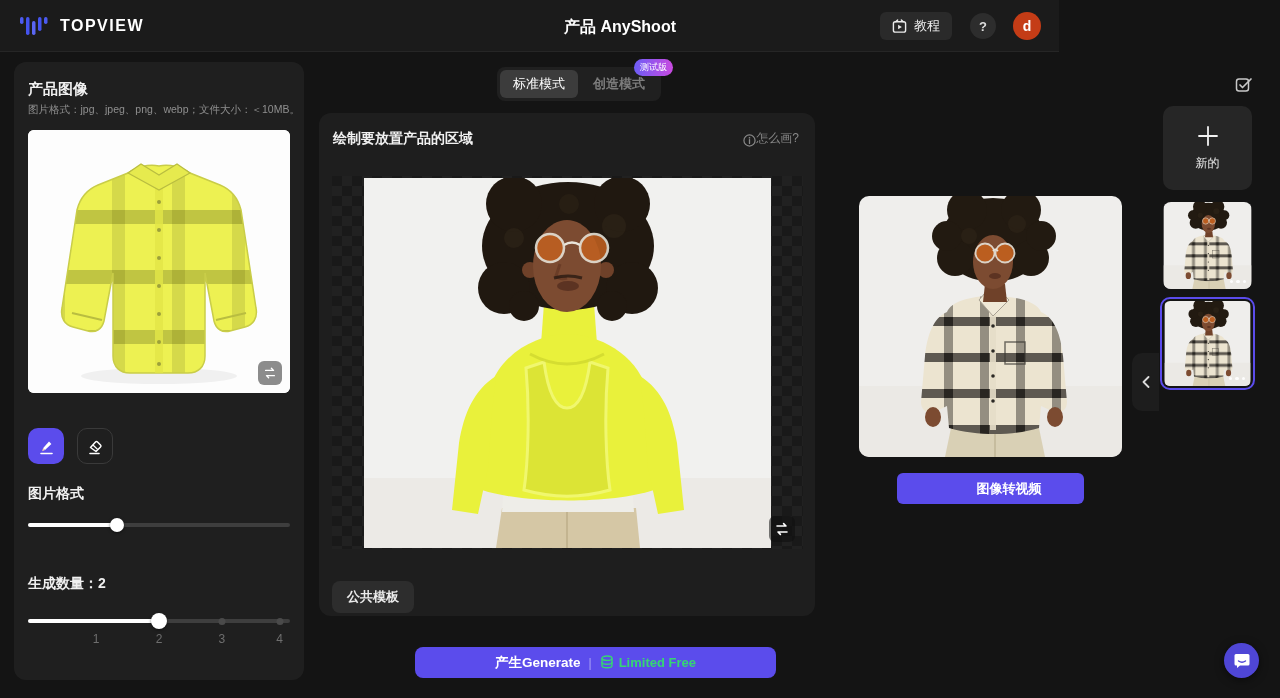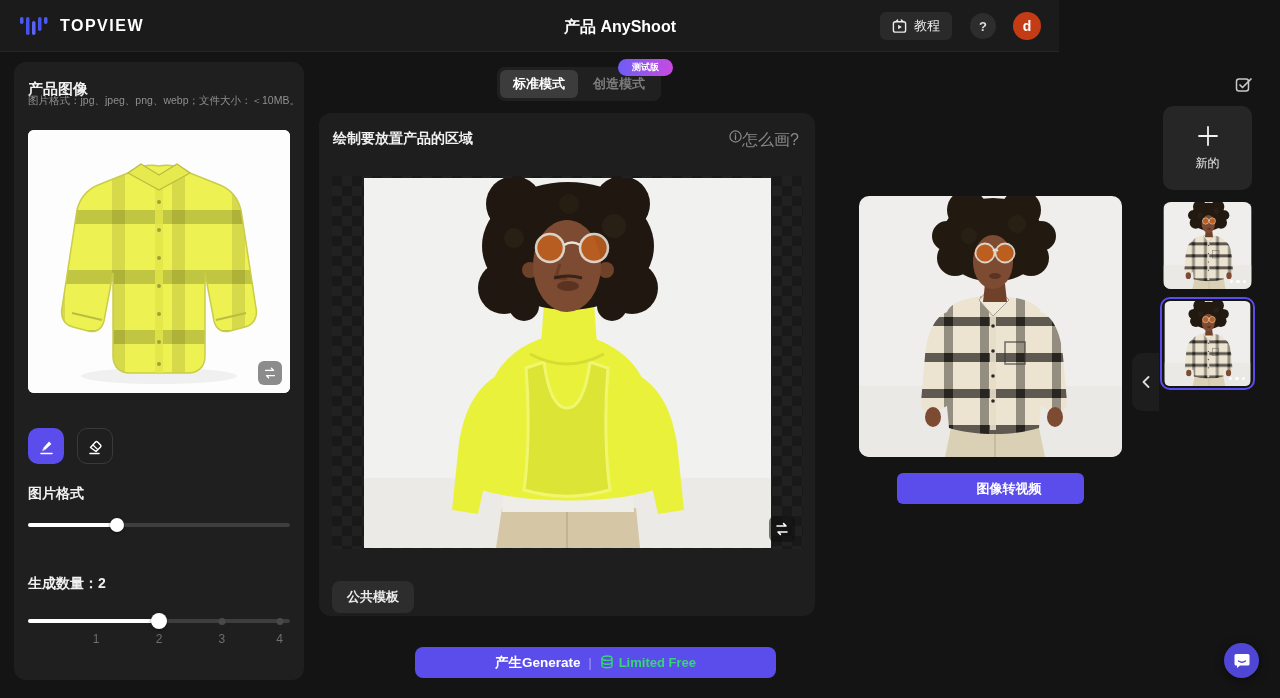--- a/index.html
+++ b/index.html
@@ -22,21 +22,21 @@
   .btn-help { position:absolute; right:63px; top:13px; width:26px; height:26px; border-radius:50%;
     background:#2d2d2d; display:flex; align-items:center; justify-content:center;
     font-size:13px; font-weight:bold; color:#dedede; cursor:pointer; }
   .avatar { position:absolute; right:18px; top:12px; width:28px; height:28px; border-radius:50%;
     background:#c43c16; display:flex; align-items:center; justify-content:center;
     font-size:14px; font-weight:bold; color:#fff; cursor:pointer; }
   
   .left-panel { position:absolute; left:14px; top:62px; width:290px; height:618px;
     background:#1f1f1f; border-radius:12px; }
   .lp-title { position:absolute; left:14px; top:18px; font-size:15px; font-weight:bold; }
-  .lp-hint { position:absolute; left:14px; top:32px; font-size:10.5px; color:#8f8f8f; white-space:nowrap; }
+  .lp-hint { position:absolute; left:14px; top:41px; font-size:10.5px; color:#8f8f8f; white-space:nowrap; }
   .product-card { position:absolute; left:14px; top:68px; width:262px; height:263px;
     background:#ffffff; border-radius:6px; overflow:hidden; }
   .swap-sm { position:absolute; right:8px; bottom:8px; width:24px; height:24px; border-radius:6px;
     background:rgba(108,108,108,.78); display:flex; align-items:center; justify-content:center; cursor:pointer; }
   .tools { position:absolute; left:14px; top:366px; display:flex; gap:13px; }
   .tool-btn { width:36px; height:36px; border-radius:10px; display:flex; align-items:center;
     justify-content:center; cursor:pointer; }
   .tool-btn.active { background:#5b4cec; }
   .tool-btn.idle { background:transparent; border:1px solid #3a3a3a; }
   .lp-label { position:absolute; left:14px; font-size:14px; font-weight:bold; }
@@ -47,31 +47,31 @@
     background:#fff; box-shadow:0 1px 3px rgba(0,0,0,.5); cursor:grab; }
   .slider .thumb.big { top:0; width:16px; height:16px; }
   .dot { position:absolute; top:6px; width:4px; height:4px; border-radius:50%; transform:translateX(-50%); }
   .dot.lg { top:5px; width:7px; height:7px; }
   .ticks { position:absolute; left:14px; top:570px; width:262px; height:14px; }
   .tick { position:absolute; transform:translateX(-50%); font-size:12px; color:#6e6e6e; }
   
   .tab-group { position:absolute; left:497px; top:67px; display:flex; gap:2px;
     background:#202020; border-radius:8px; padding:3px; z-index:3; }
   .tab { padding:5px 13px; font-size:13px; border-radius:6px; cursor:pointer; white-space:nowrap;font-weight:bold; }
-  .tab.active { background:#3c3c3c; color:#fff; font-weight:bold; }
+  .tab.active { background:#3c3c3c; color:#fff; font-weight:normal; }
   .tab.idle { color:#7c7c7c; }
-  .beta-badge { position:absolute; top:-8px; right:-12px; padding:2px 14px; border-radius:999px;
-    font-size:9px; font-weight:bold; color:#fff;
+  .beta-badge { position:absolute; top:-8px; right:-12px; padding:2px 6px; border-radius:999px;
+    font-size:9px; font-weight:normal; color:#fff;
     background:linear-gradient(90deg,#6d5df6,#c94ae0); }
   
   .draw-card { position:absolute; left:319px; top:113px; width:496px; height:503px;
     background:#1e1e1e; border-radius:12px; }
   .dc-title { position:absolute; left:14px; top:17px; font-size:14px; font-weight:bold; }
-  .howto { position:absolute; right:16px; top:17px; display:flex; align-items:flex-start; 
-    font-size:16px; color:#8a8a8a; cursor:pointer; }
+  .howto { position:absolute; right:16px; top:17px; display:flex; align-items:flex-end; 
+    font-size:12px; color:#8a8a8a; cursor:pointer; }
   .canvas { position:absolute; left:13px; top:63px; width:471px; height:373px;
     background-color:#191919;
     background-image:
       linear-gradient(45deg,#212121 25%,transparent 25%,transparent 75%,#212121 75%),
       linear-gradient(45deg,#212121 25%,transparent 25%,transparent 75%,#212121 75%);
     background-size:20px 20px; background-position:0 0,10px 10px; }
   .canvas-img { position:absolute; left:32px; top:2px; width:407px; height:370px; cursor:crosshair; }
   .swap-canvas { position:absolute; right:8px; bottom:7px; width:26px; height:26px; border-radius:6px;
     background:rgba(15,15,15,.55); display:flex; align-items:center; justify-content:center; cursor:pointer; }
   .template-btn { position:absolute; left:13px; top:468px; height:32px; line-height:32px; padding:0 15px;

